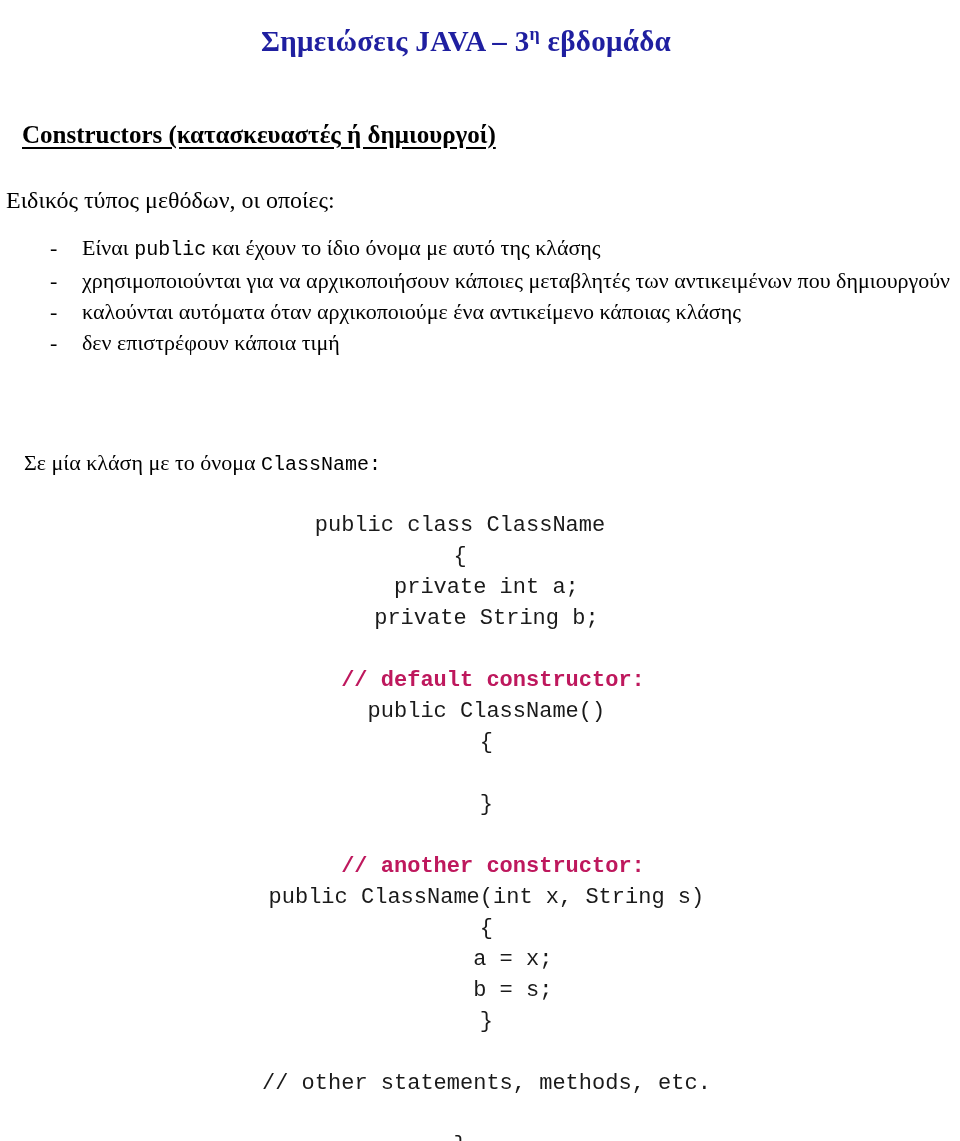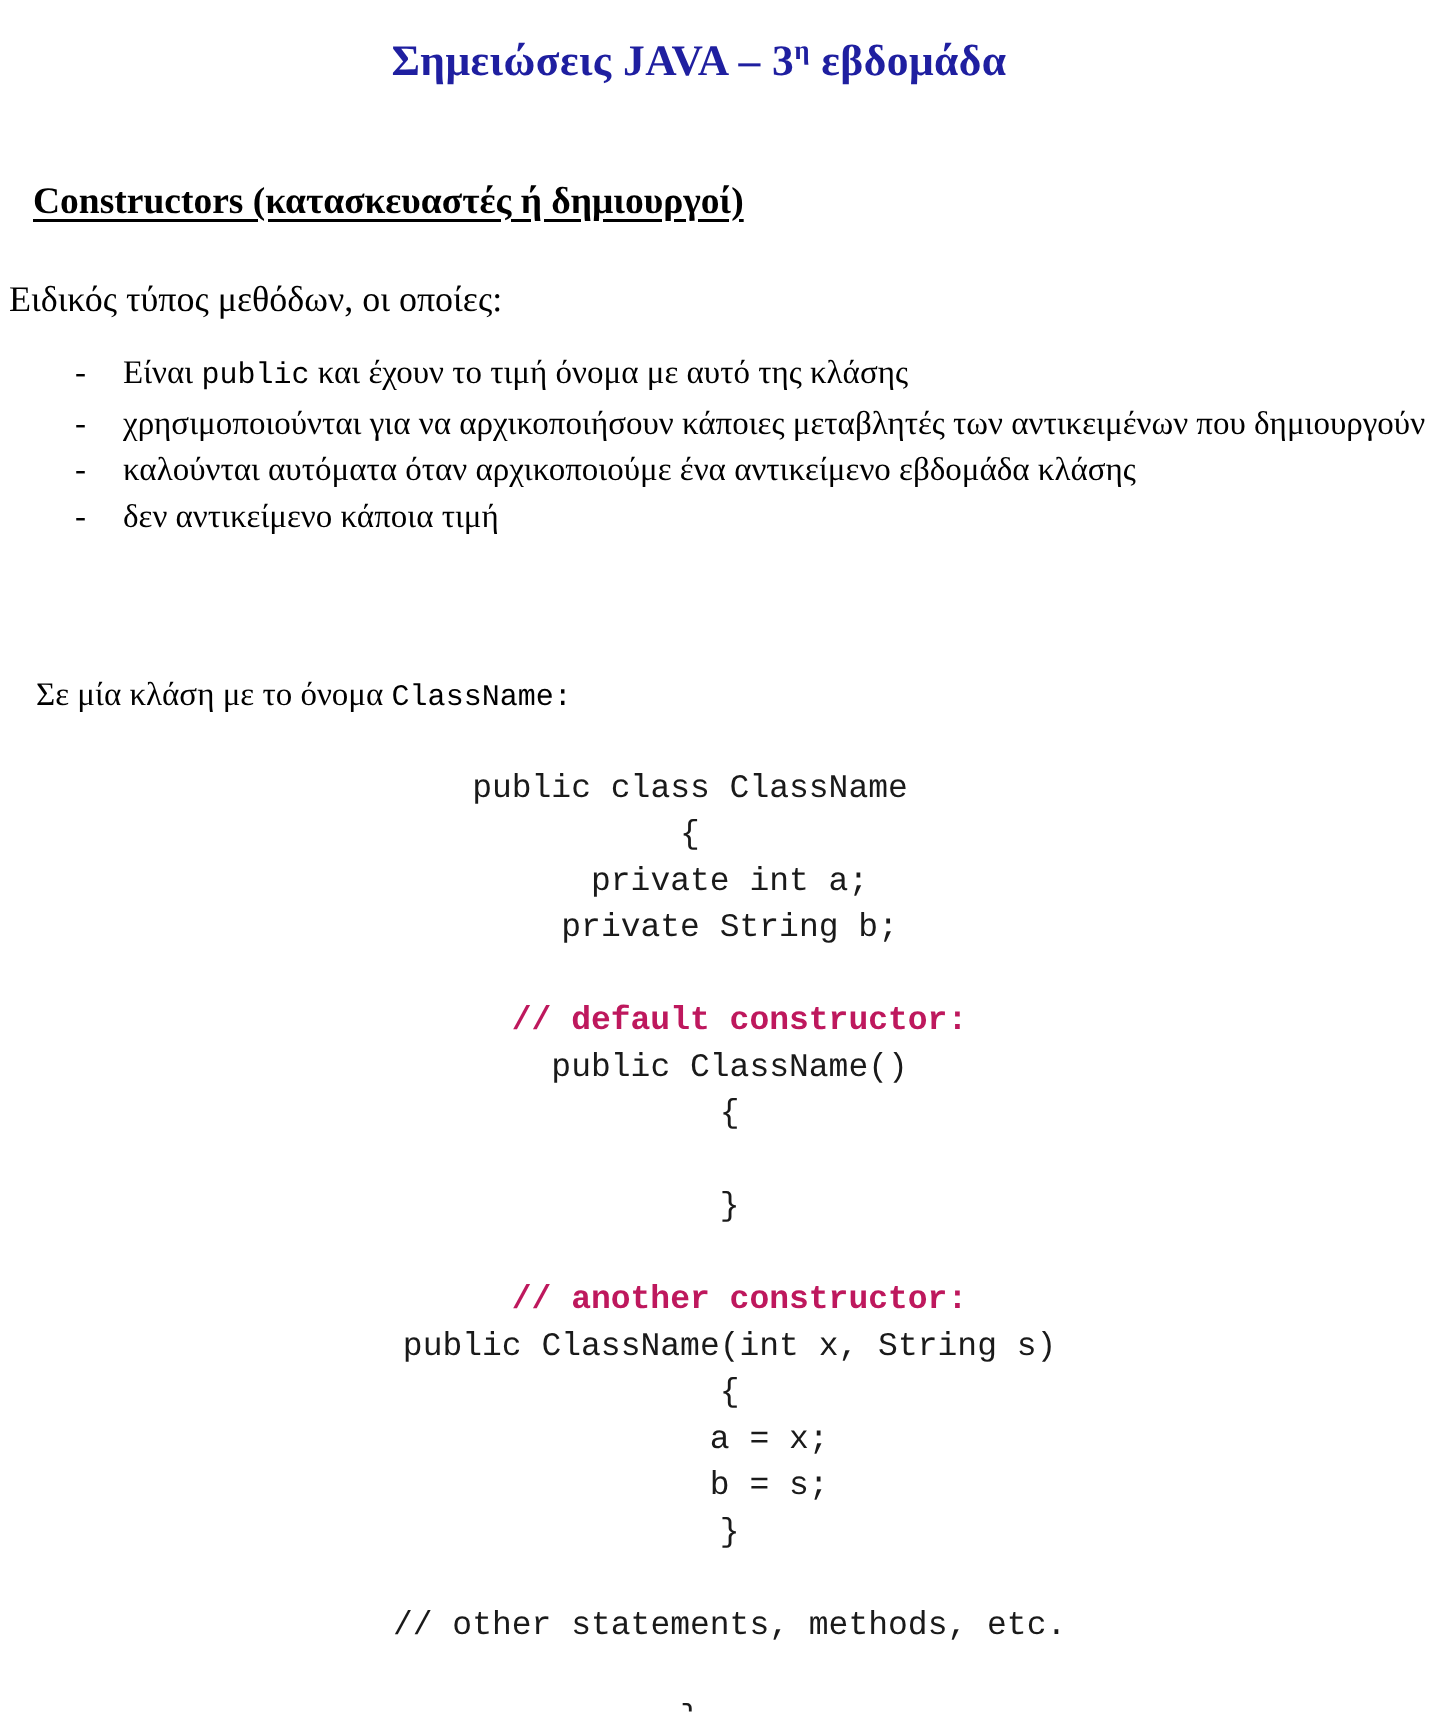--- a/index.html
+++ b/index.html
@@ -144,36 +144,36 @@
   <h1 class="doc-title"><span>Σημειώσεις JAVA – 3</span><sup>η</sup><span> εβδομάδα</span></h1>
 
   <h2 class="section-heading">Constructors (κατασκευαστές ή δημιουργοί)</h2>
 
   <p class="intro-line">Ειδικός τύπος μεθόδων, οι οποίες:</p>
 
   <div class="bullet-list">
 
     <div class="bullet-row">
       <span class="dash">-</span>
-      <span class="btext"><span>Είναι </span><span class="mono-inline">public</span><span> και έχουν το τιμή όνομα με αυτό της κλάσης</span></span>
+      <span class="btext"><span>Είναι </span><span class="mono-inline">public</span><span> και έχουν το ίδιο όνομα με αυτό της κλάσης</span></span>
     </div>
 
     <div class="bullet-row justify">
       <span class="dash">-</span>
       <span class="btext">χρησιμοποιούνται για να αρχικοποιήσουν κάποιες μεταβλητές των αντικειμένων που δημιουργούν</span>
     </div>
 
     <div class="bullet-row">
       <span class="dash">-</span>
-      <span class="btext">καλούνται αυτόματα όταν αρχικοποιούμε ένα αντικείμενο εβδομάδα κλάσης</span>
+      <span class="btext">καλούνται αυτόματα όταν αρχικοποιούμε ένα αντικείμενο κάποιας κλάσης</span>
     </div>
 
     <div class="bullet-row">
       <span class="dash">-</span>
-      <span class="btext">δεν αντικείμενο κάποια τιμή</span>
+      <span class="btext">δεν επιστρέφουν κάποια τιμή</span>
     </div>
 
   </div>
 
   <p class="classname-line"><span>Σε μία κλάση με το όνομα </span><span class="mono-inline">ClassName:</span></p>
 
   <pre class="code-block" id="code-block"><div class="code-line">public class ClassName</div><div class="code-line">{</div><div class="code-line">    private int a;</div><div class="code-line">    private String b;</div><div class="code-line blank">&nbsp;</div><div class="code-line bold">     // default constructor:</div><div class="code-line">    public ClassName()</div><div class="code-line">    {</div><div class="code-line blank">&nbsp;</div><div class="code-line">    }</div><div class="code-line blank">&nbsp;</div><div class="code-line bold">     // another constructor:</div><div class="code-line">    public ClassName(int x, String s)</div><div class="code-line">    {</div><div class="code-line">        a = x;</div><div class="code-line">        b = s;</div><div class="code-line">    }</div><div class="code-line blank">&nbsp;</div><div class="code-line">    // other statements, methods, etc.</div><div class="code-line blank">&nbsp;</div><div class="code-line">}</div></pre>
 
 </div>
 

